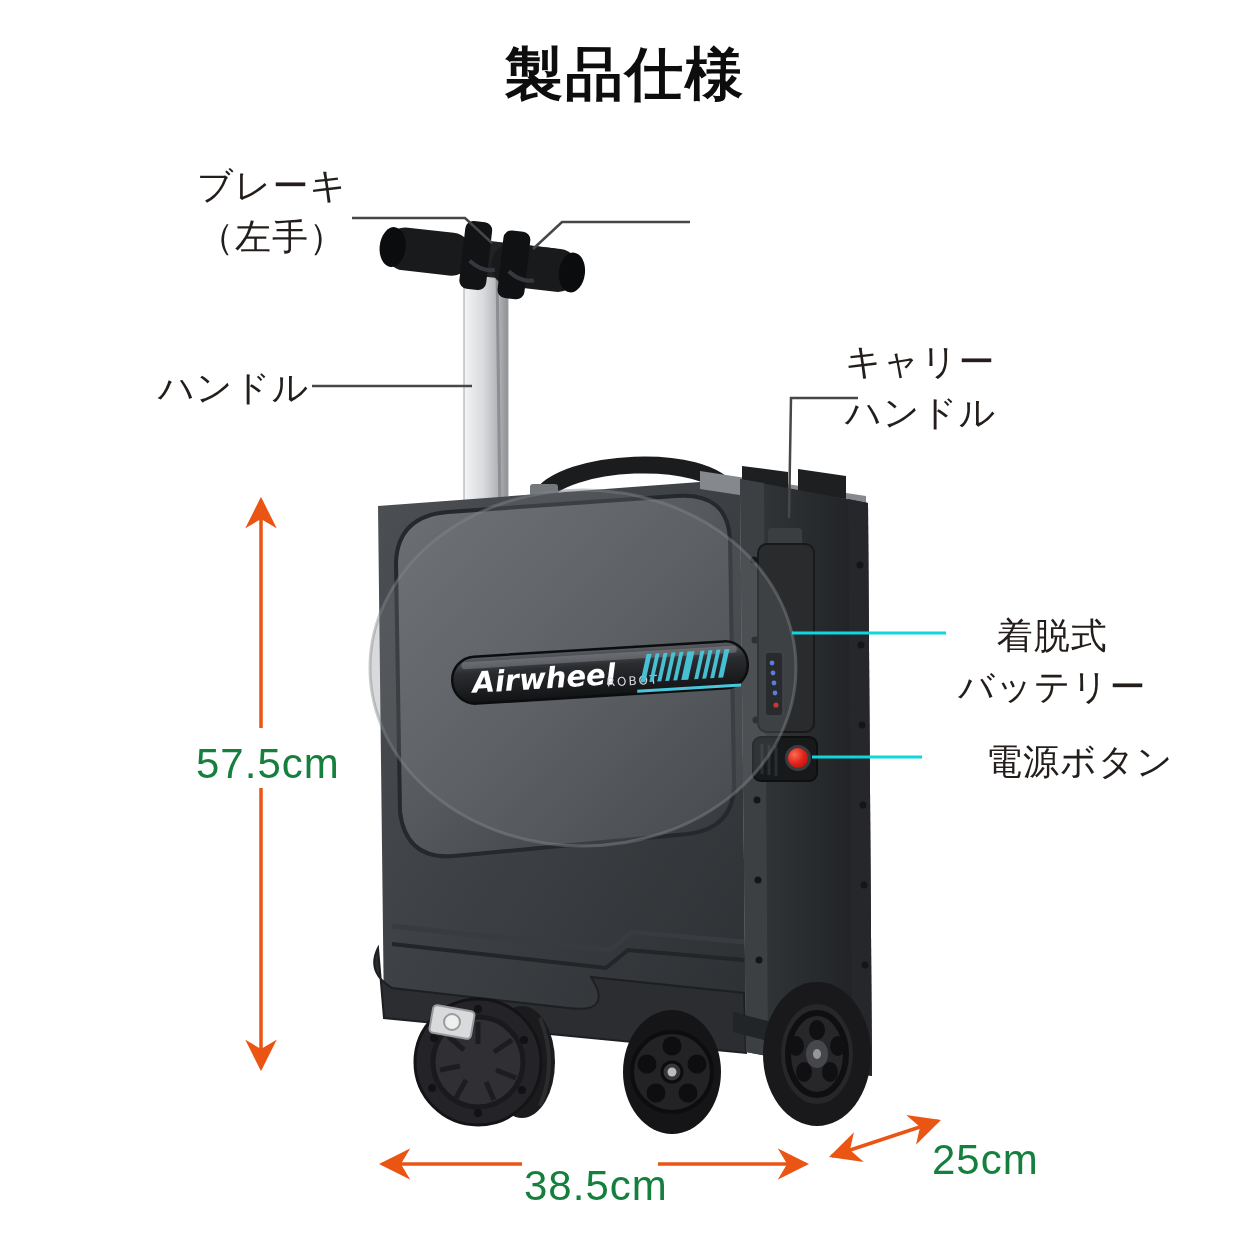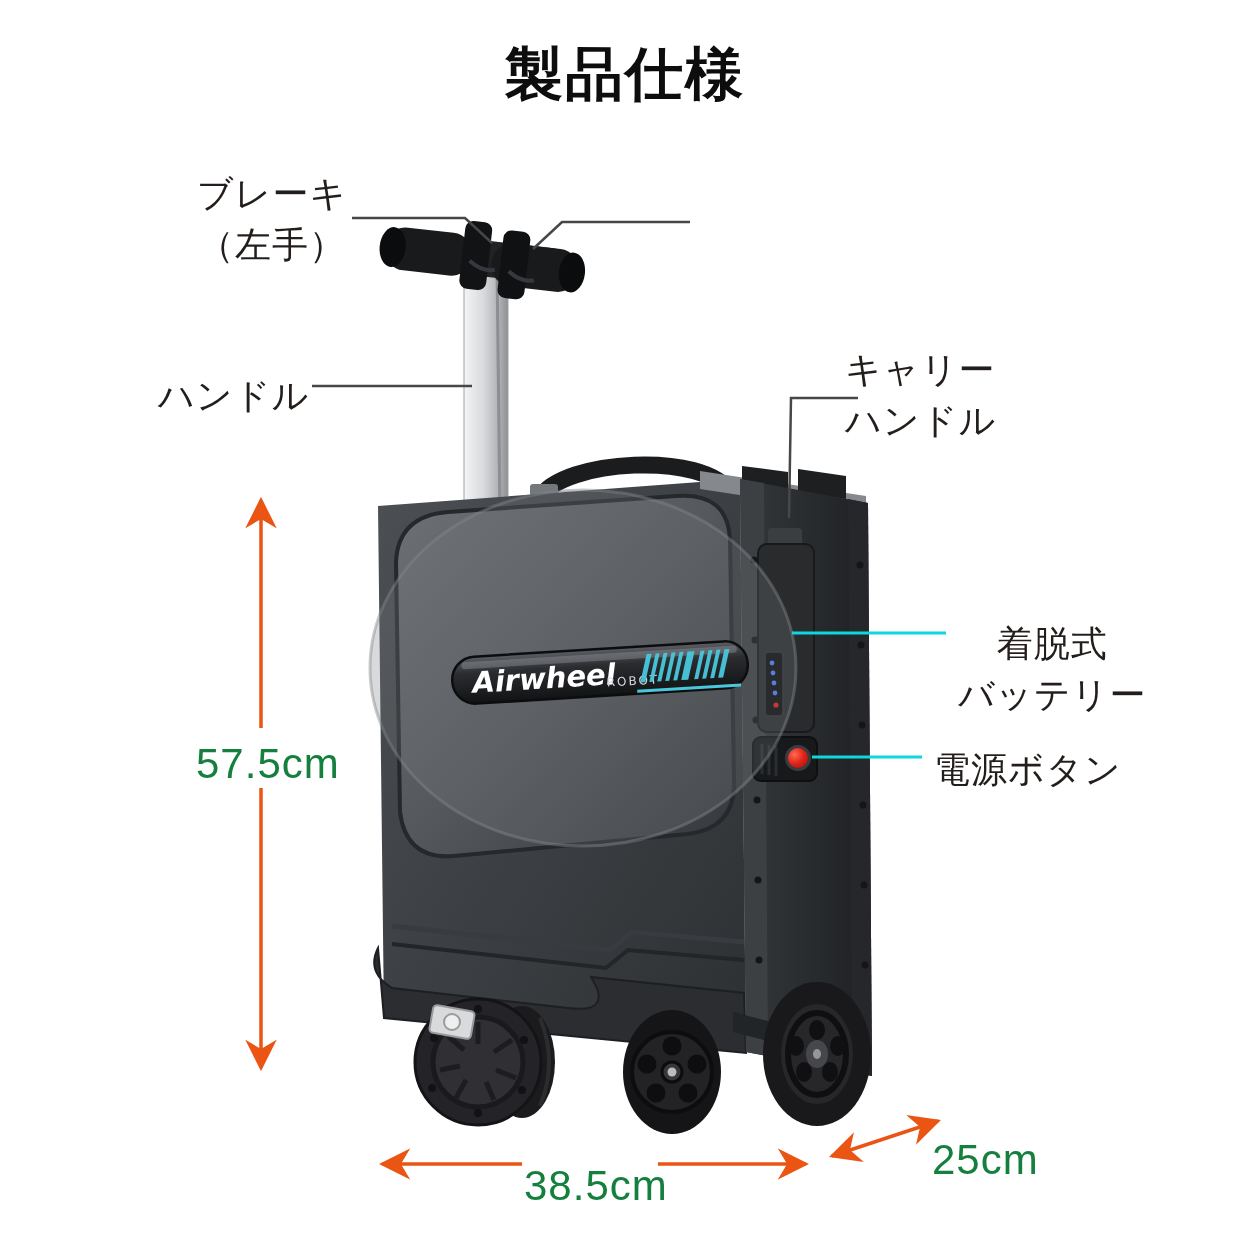--- a/index.html
+++ b/index.html
@@ -5,28 +5,28 @@
   html,body{margin:0;padding:0;background:#ffffff;}
   .canvas{
     position:relative;width:1250px;height:1250px;background:#ffffff;overflow:hidden;
     font-family:"Liberation Sans","DejaVu Sans",sans-serif;color:#1e1a18;
   }
   .art{position:absolute;left:0;top:0;width:1250px;height:1250px;}
   .page-title{
     position:absolute;left:0;right:0;top:36px;text-align:center;
     font-size:58px;font-weight:800;letter-spacing:2px;color:#0d0d0d;
   }
-  .callout{position:absolute;font-size:36px;line-height:1.42;color:#231e1b;letter-spacing:1px;margin-top:8px;}
+  .callout{position:absolute;font-size:36px;line-height:1.42;color:#231e1b;letter-spacing:1px;}
   .callout .ln{display:block;}
   .lbl-brake{left:182px;top:160px;width:180px;text-align:center;}
   .lbl-accel{left:694px;top:203px;}
   .lbl-handle{left:158px;top:362px;}
   .lbl-carry{left:845px;top:336px;width:200px;text-align:left;}
   .lbl-battery{left:958px;top:610px;text-align:center;}
-  .lbl-power{left:934px;top:736px;}
+  .lbl-power{left:986px;top:736px;}
   .dim{position:absolute;font-size:42px;font-weight:400;color:#15803d;letter-spacing:1px;}
   .dim-height{left:196px;top:740px;}
   .dim-width{left:524px;top:1142px;margin-top:20px;}
   .dim-depth{left:932px;top:1136px;}
 </style>
 </head>
 <body>
 
 <div class="canvas">
 

